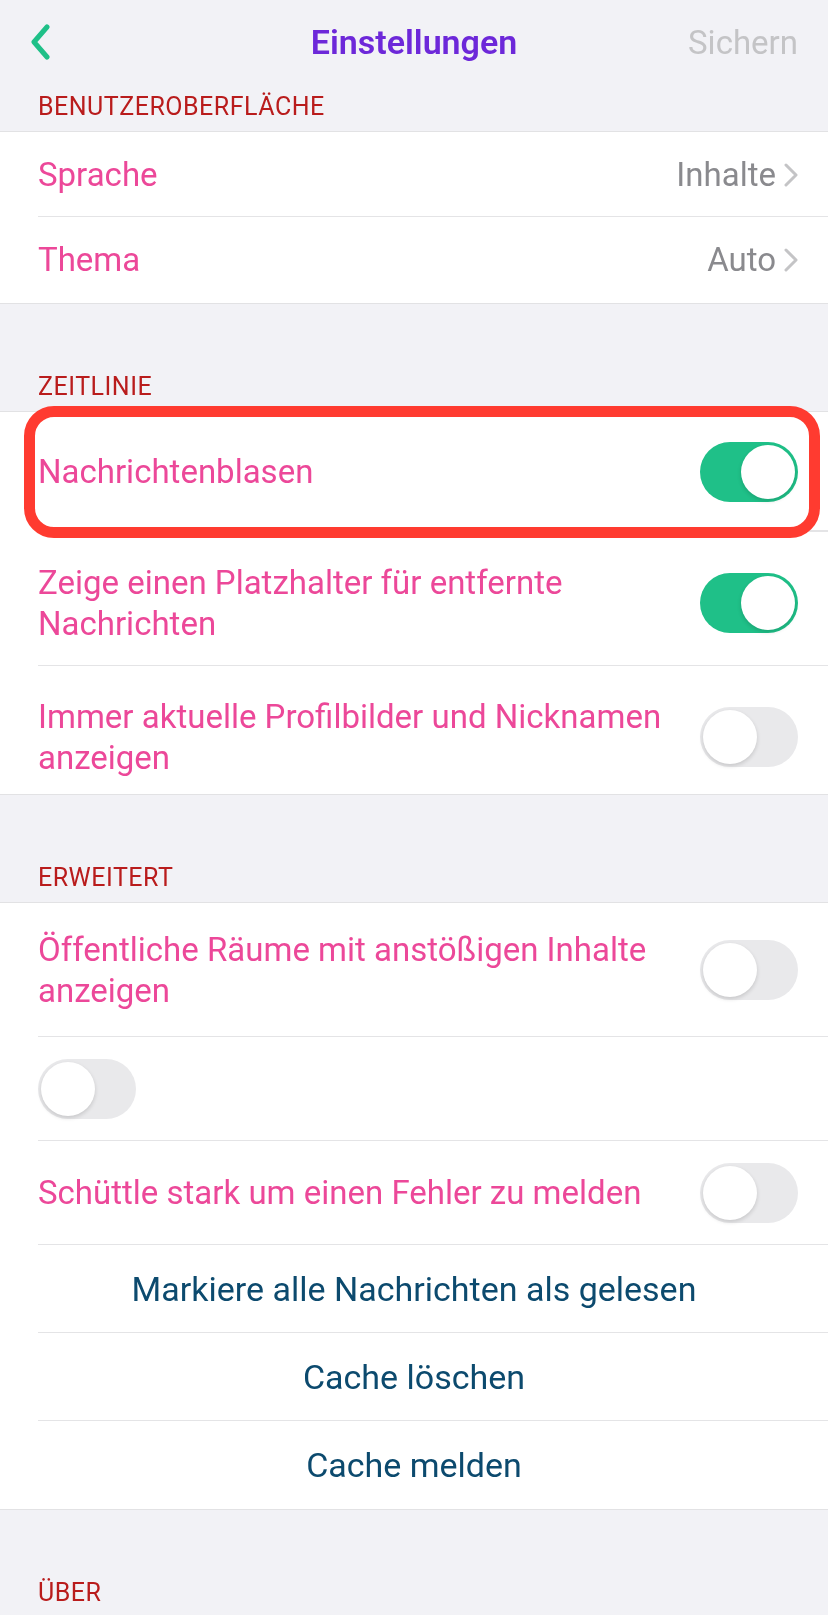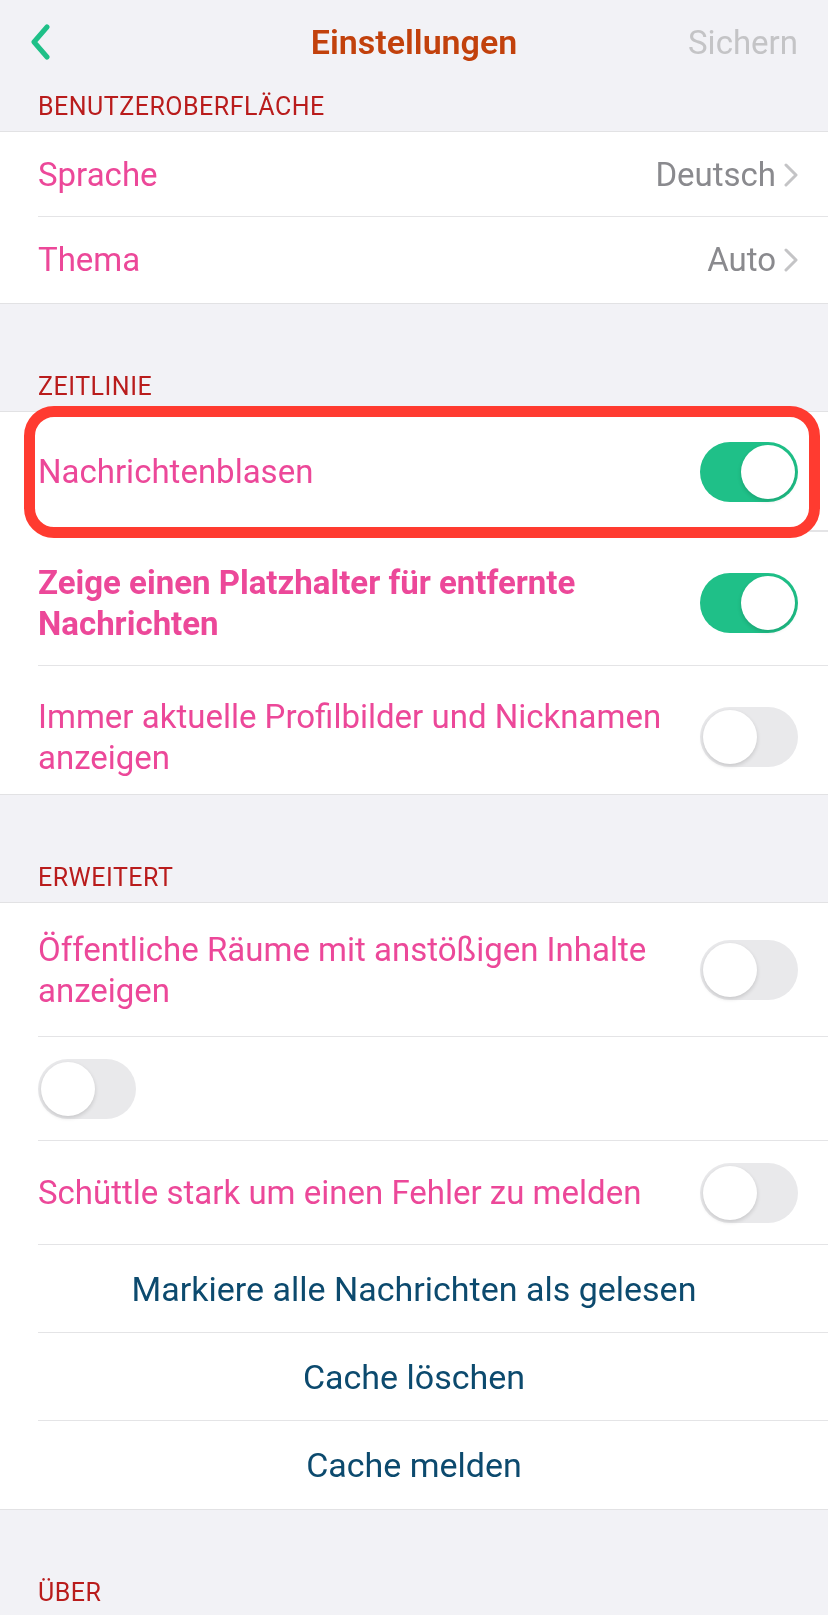--- a/index.html
+++ b/index.html
@@ -30,21 +30,21 @@
       justify-content: center;
       cursor: pointer;
     }
     .back-button svg {
       width: 22px;
       height: 36px;
     }
     .header-title {
       font-size: 34px;
       font-weight: 600;
-      color: #c2410c;
+      color: #6d28d9;
       position: absolute;
       left: 50%;
       transform: translateX(-50%);
     }
     .save-button {
       font-size: 33px;
       color: #c4c4c6;
       font-weight: 400;
       text-align: center;
     }
@@ -183,21 +183,21 @@
   </div>
   <div class="header-title">Einstellungen</div>
   <div class="save-button">Sichern</div>
 </div>
 
 <div class="section-header first">BENUTZEROBERFLÄCHE</div>
 
 <div class="list">
   <div class="list-item">
     <div class="list-item-label">Sprache</div>
-    <div class="list-item-value">Deutsch</div>
+    <div class="list-item-value">Inhalte</div>
     <div class="chevron">
       <svg viewBox="0 0 14 24">
           <polyline points="2,2 12,12 2,22" fill="none" stroke="#c4c4c6" stroke-width="3" stroke-linecap="round" stroke-linejoin="round"></polyline>
         </svg>
     </div>
   </div>
   <div class="list-item">
     <div class="list-item-label">Thema</div>
     <div class="list-item-value">Auto</div>
     <div class="chevron">
@@ -211,21 +211,21 @@
 <div class="section-header-gap"></div>
 <div class="section-header">ZEITLINIE</div>
 
 <div class="list">
   <div class="list-item highlight-box" style="padding-top:30px;padding-bottom:30px;">
     <div class="list-item-label">Nachrichtenblasen</div>
     <div class="toggle on">
       <div class="toggle-knob"></div>
     </div>
   </div>
-  <div class="list-item" style="padding-top:30px;font-weight:bold;">
+  <div class="list-item" style="padding-top:30px;">
     <div class="list-item-label">Zeige einen Platzhalter für entfernte Nachrichten</div>
     <div class="toggle on">
       <div class="toggle-knob"></div>
     </div>
   </div>
   <div class="list-item" style="padding-top:30px;padding-bottom:15px;">
     <div class="list-item-label">Immer aktuelle Profilbilder und Nicknamen anzeigen</div>
     <div class="toggle off">
       <div class="toggle-knob"></div>
     </div>

